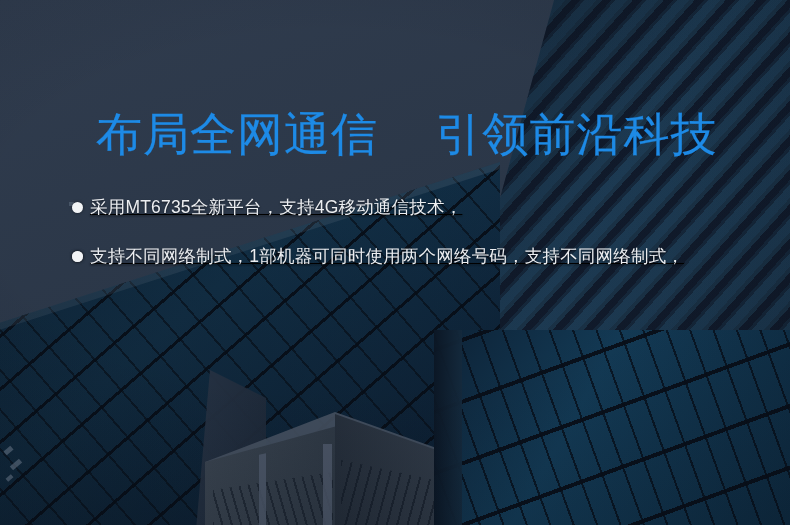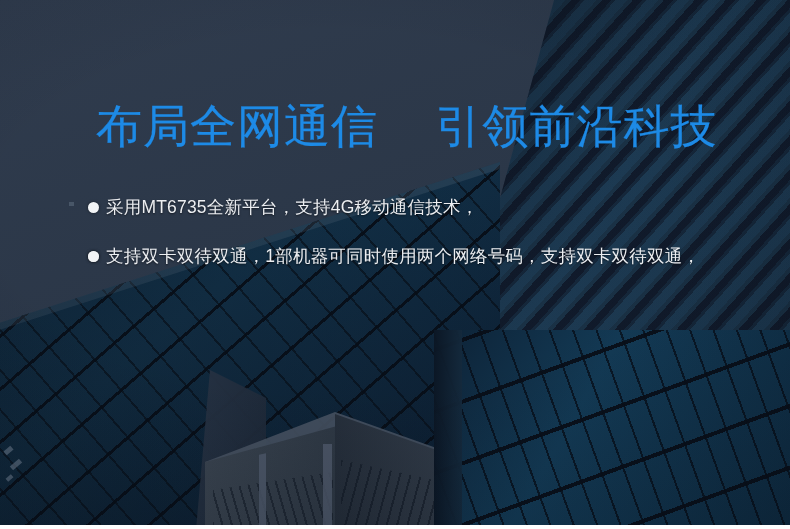--- a/index.html
+++ b/index.html
@@ -244,39 +244,40 @@
 
   
   .content {
     position: absolute;
     inset: 0;
   }
 
   .headline {
     position: absolute;
     left: 96px;
-    top: 103px;
+    top: 111px;
     font-size: 46px;
     line-height: 1;
     letter-spacing: 1px;
     color: #1d8ae6;
     white-space: nowrap;
     font-weight: 300;
     -webkit-text-stroke: 0.2px #1d8ae6;
   }
   .headline .gap {
     display: inline-block;
     width: 30px;
   }
 
   .bullets {
     position: absolute;
-    left: 88px;
+    left: 72px;
     top: 190px;
     width: 660px;
+    text-decoration: underline;
   }
   .bullet {
     position: relative;
     margin-bottom: 14px;
     color: #eceef1;
     font-size: 17.5px;
     line-height: 35px;
     letter-spacing: 0.2px;
     text-shadow: 0 1px 2px rgba(0,0,0,0.55);
   }
@@ -351,20 +352,20 @@
         <span class="dot"></span>
         <span class="l1">采用MT6735全新平台，支持4G移动通信技术，</span>
       </div>
 
       <div class="bullet">
         <span class="dot"></span>
       </div>
 
       <div class="bullet">
         <span class="dot"></span>
-        <span class="l1">支持双卡双待双通，1部机器可同时使用两个网络号码，支持双卡双待双通，</span>
+        <span class="l1">支持不同网络制式，1部机器可同时使用两个网络号码，支持不同网络制式，</span>
       </div>
 
     </div>
   </div>
 
   <div class="bottom-strip"></div>
 </div>
 
 </body></html>

